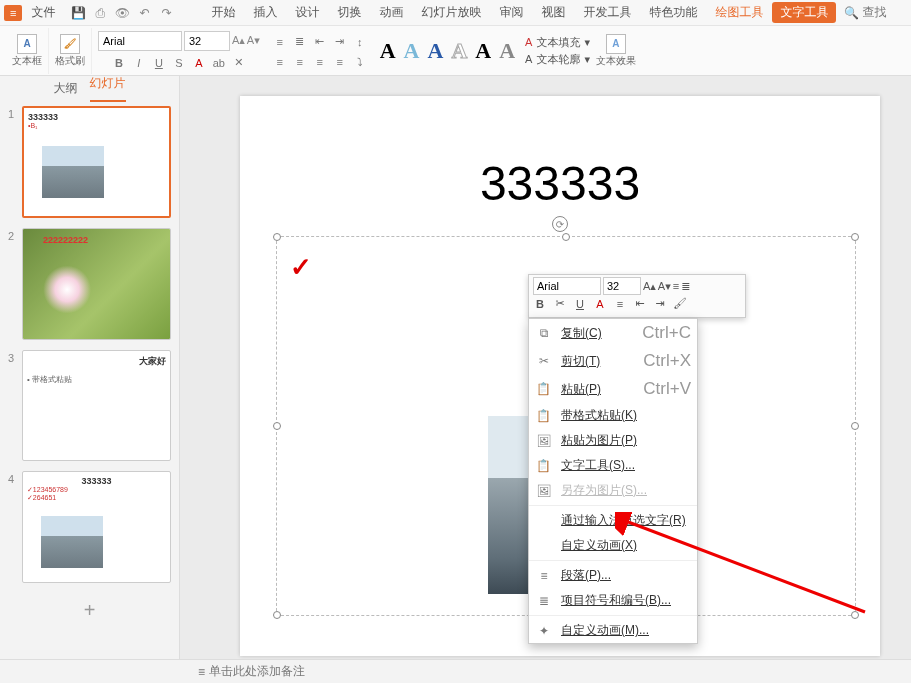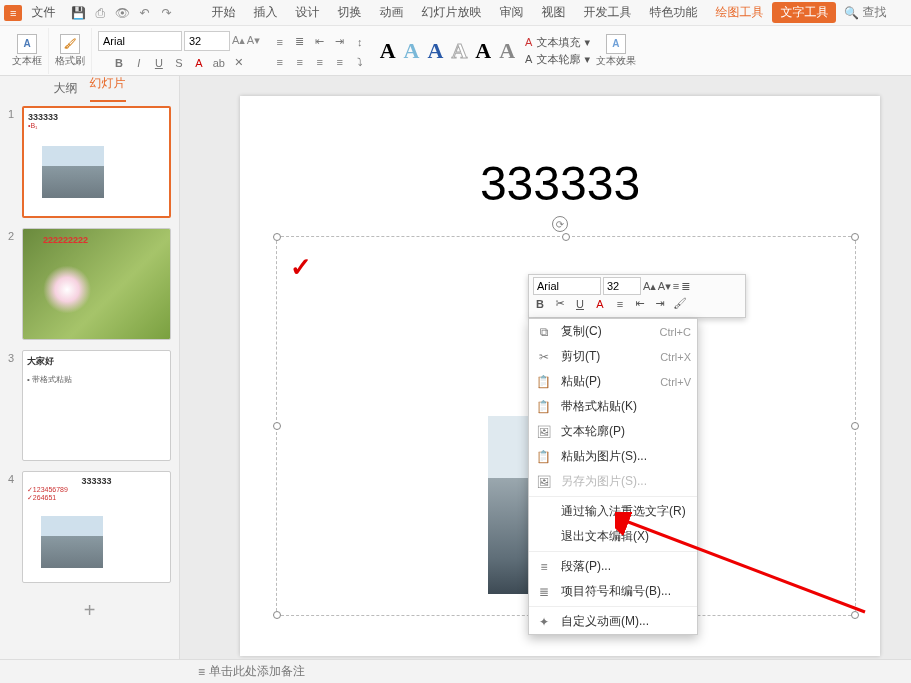--- a/index.html
+++ b/index.html
@@ -66,22 +66,22 @@
 .mini-toolbar { position:absolute; left:348px; top:198px; width:218px; height:44px; background:#fbfbfb; border:1px solid #ccc; box-shadow:0 2px 6px rgba(0,0,0,0.2); font-size:11px; color:#555; }
 .mini-toolbar .row1 { display:flex; align-items:center; gap:2px; padding:2px 4px; }
 .mini-toolbar input { width:68px; height:18px; border:1px solid #ccc; font-size:11px; padding:0 3px; }
 .mini-toolbar .row2 { display:flex; align-items:center; gap:6px; padding:0 4px; }
 .mini-toolbar .row2 span { width:14px; text-align:center; cursor:default; }
 
 .context-menu { position:absolute; left:348px; top:242px; width:170px; background:#fff; border:1px solid #ccc; box-shadow:0 4px 10px rgba(0,0,0,0.25); font-size:12px; color:#333; }
 .context-menu .item { display:flex; align-items:center; padding:4px 6px; gap:8px; cursor:default; }
 .context-menu .item.disabled { color:#bbb; }
 .context-menu .icon-col { width:18px; display:flex; justify-content:center; color:#777; font-size:12px; }
-.context-menu .label { flex:1; white-space: nowrap; }
-.context-menu .shortcut { color:#999; font-size:11px; }
+.context-menu .label { flex:1; white-space: nowrap; text-decoration: underline; }
+.context-menu .shortcut { color:#999; font-size:17px; }
 .context-menu .sep { height:1px; background:#eee; margin:2px 0; }
 
 .red-arrow { position:absolute; left:435px; top:436px; pointer-events:none; }
 
 .statusbar { position:absolute; bottom:0; left:0; right:0; height:24px; background:#f3f3f3; border-top:1px solid #ddd; display:flex; align-items:center; font-size:12px; color:#777; padding:0 8px; }
 .statusbar .notes { margin-left:190px; display:flex; align-items:center; gap:4px; }
 </style>
 </head>
 <body>
 
@@ -217,21 +217,21 @@
         <div class="thumb" style="padding:0">
           <div class="thumb-flower">
             <div class="ftext">222222222</div>
           </div>
         </div>
       </div>
 
       <div class="thumb-wrap">
         <div class="thumb-num">3</div>
         <div class="thumb">
-          <div class="ttitle" style="text-align:left">大家好</div>
+          <div class="ttitle" style="text-align:right">大家好</div>
           <div style="font-size:8px;color:#666;margin-top:6px">• 带格式粘贴</div>
         </div>
       </div>
 
       <div class="thumb-wrap">
         <div class="thumb-num">4</div>
         <div class="thumb">
           <div class="ttitle" style="text-align:center">333333</div>
           <div style="font-size:7px;color:#c33">✓123456789</div>
           <div style="font-size:7px;color:#c33">✓264651</div>
@@ -297,38 +297,38 @@
           <span class="icon-col">📋</span>
           <span class="label">粘贴(P)</span>
           <span class="shortcut">Ctrl+V</span>
         </div>
       <div class="item">
           <span class="icon-col">📋</span>
           <span class="label">带格式粘贴(K)</span>
         </div>
       <div class="item">
           <span class="icon-col">🖼</span>
-          <span class="label">文本轮廓(P)</span>
+          <span class="label">粘贴为图片(P)</span>
         </div>
       <div class="item">
           <span class="icon-col">📋</span>
-          <span class="label">粘贴为图片(S)...</span>
+          <span class="label">文字工具(S)...</span>
         </div>
       <div class="item disabled">
           <span class="icon-col">🖼</span>
           <span class="label">另存为图片(S)...</span>
         </div>
       <div class="sep"></div>
       <div class="item">
           <span class="icon-col"></span>
           <span class="label">通过输入法重选文字(R)</span>
         </div>
       <div class="item">
           <span class="icon-col"></span>
-          <span class="label">退出文本编辑(X)</span>
+          <span class="label">自定义动画(X)</span>
         </div>
       <div class="sep"></div>
       <div class="item">
           <span class="icon-col">≡</span>
           <span class="label">段落(P)...</span>
         </div>
       <div class="item">
           <span class="icon-col">≣</span>
           <span class="label">项目符号和编号(B)...</span>
         </div>

